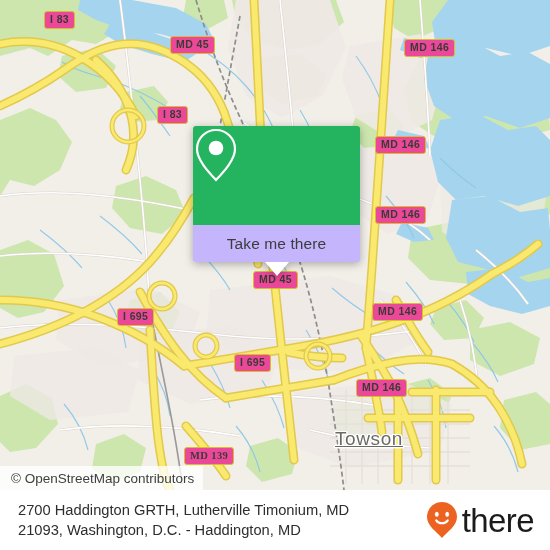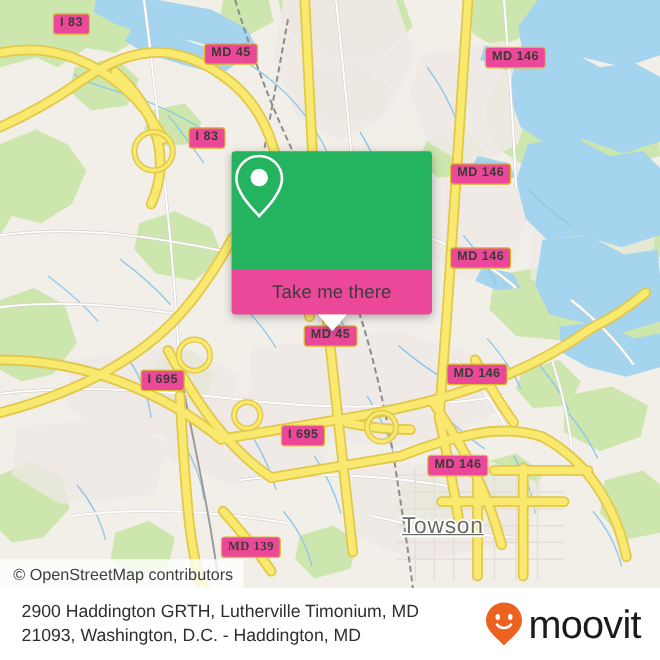--- a/index.html
+++ b/index.html
@@ -95,21 +95,21 @@
     height: 99px;
     background: #24b35f;
     border-radius: 3px 3px 0 0;
     display: flex;
     align-items: center;
     justify-content: center;
   }
   #callout-footer {
     width: 167px;
     height: 37px;
-    background: #ec4899;
+    background: #c4b5fd;
     border-radius: 0 0 3px 3px;
     display: flex;
     align-items: center;
     justify-content: center;
   }
   #callout-label {
     color: #3c3c3c;
     font-family: "Liberation Sans", sans-serif;
     font-size: 15.5px;
     letter-spacing: 0.1px;
@@ -429,27 +429,27 @@
       </div>
       <div id="callout-footer">
         <span id="callout-label">Take me there</span>
       </div>
       <div id="callout-tail"></div>
     </div>
   </div>
 
   <div id="bottombar">
     <div id="address">
-      <div>2900 Haddington GRTH, Lutherville Timonium, MD</div>
+      <div>2700 Haddington GRTH, Lutherville Timonium, MD</div>
       <div>21093, Washington, D.C. - Haddington, MD</div>
     </div>
     <div id="brand">
       <svg width="32" height="38" viewBox="0 0 32 38">
         <path d="M16 1 C7.7 1 1 7.7 1 16 C1 25 11 31 16 37 C21 31 31 25 31 16 C31 7.7 24.3 1 16 1 Z" fill="#ec6321"></path>
         <ellipse cx="10.8" cy="13.2" rx="1.9" ry="2.5" fill="#ffffff"></ellipse>
         <ellipse cx="21.2" cy="13.2" rx="1.9" ry="2.5" fill="#ffffff"></ellipse>
         <path d="M10.2 19.4 C12.6 23.2 19.4 23.2 21.8 19.4" fill="none" stroke="#ffffff" stroke-width="2.1" stroke-linecap="round"></path>
       </svg>
-      <span id="brand-wordmark">moovit</span>
+      <span id="brand-wordmark">there</span>
     </div>
   </div>
 
 </div>
 
 </body></html>

